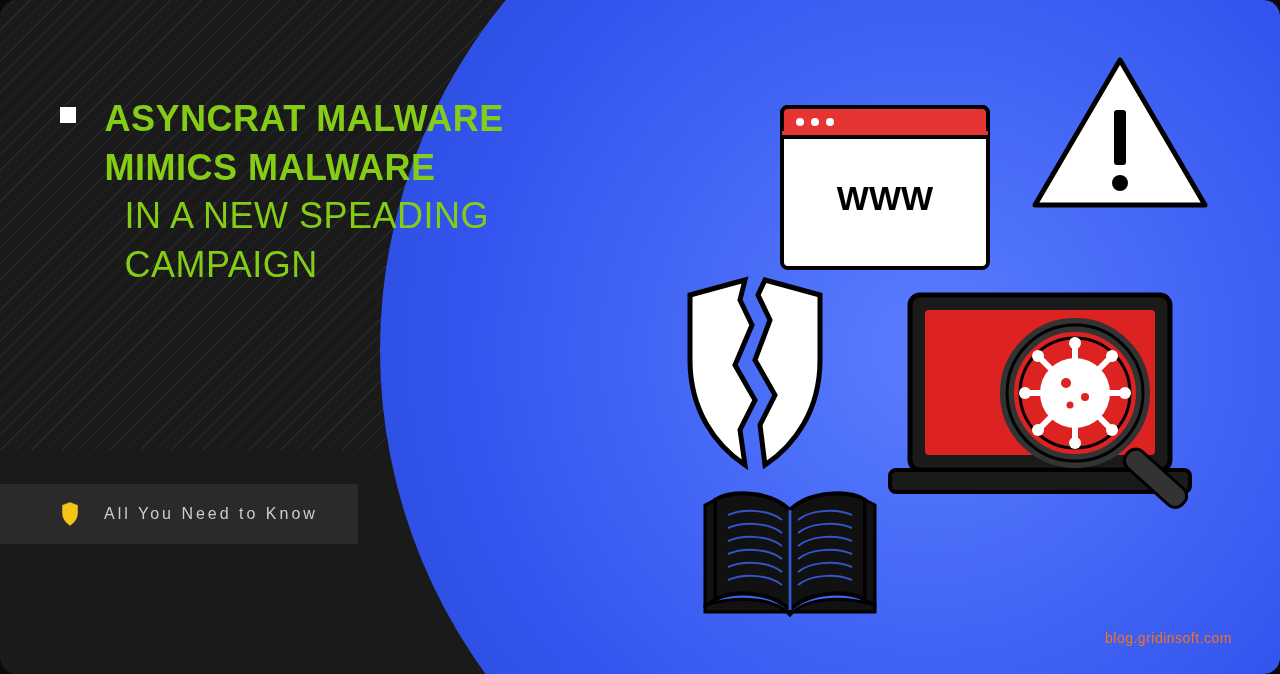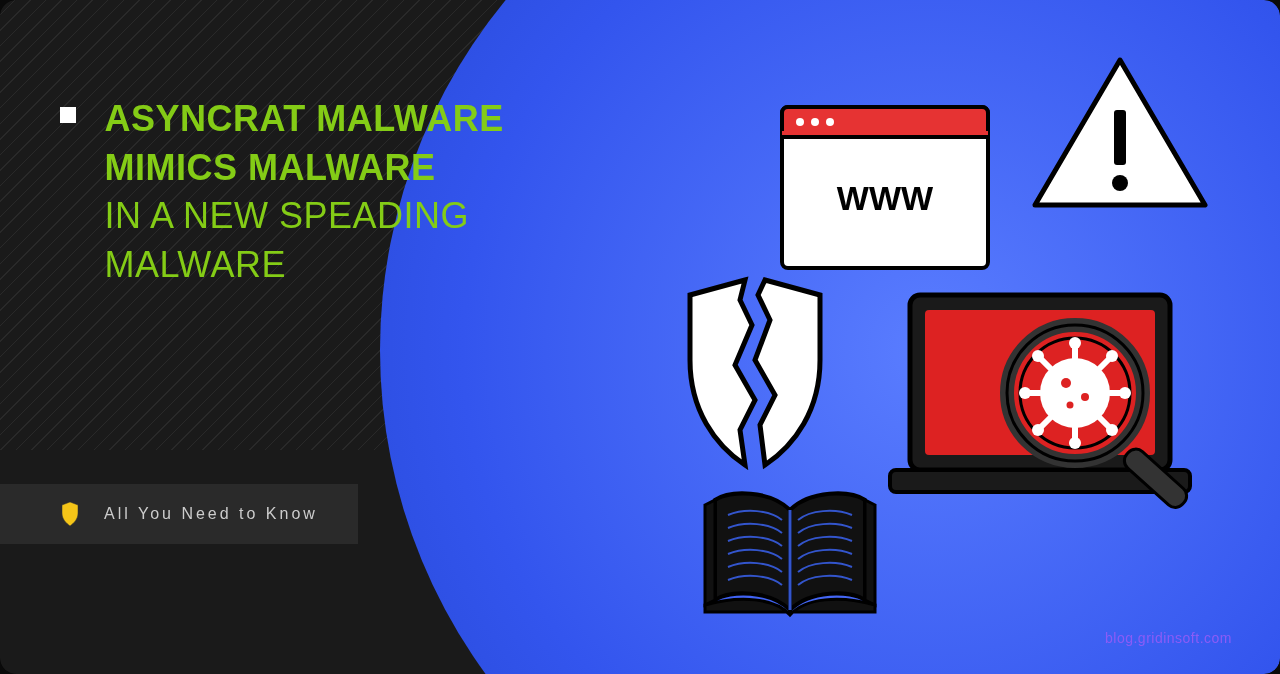--- a/index.html
+++ b/index.html
@@ -68,20 +68,21 @@
       color: #84cc16;
       font-size: 36px;
       line-height: 1.35;
       letter-spacing: 0.5px;
     }
     .heading-bold {
       font-weight: 700;
     }
     .heading-light {
       font-weight: 300;
+      margin-left: 20px;
     }
     .tag-bar {
       position: absolute;
       top: 484px;
       left: 0;
       background: #2a2a2a;
       padding: 18px 40px 18px 60px;
       display: flex;
       align-items: center;
       z-index: 10;
@@ -94,21 +95,21 @@
     .tag-text {
       color: #ccc;
       font-size: 16px;
       letter-spacing: 3px;
       font-weight: 300;
     }
     .watermark {
       position: absolute;
       bottom: 28px;
       right: 48px;
-      color: #8b5cf6;
+      color: #f97316;
       font-size: 14px;
       letter-spacing: 0.5px;
       z-index: 20;
     }
     .illustration {
       position: absolute;
       z-index: 15;
     }
     .browser-window {
       top: 105px;
@@ -147,21 +148,21 @@
 <div class="container">
   <div class="diagonal-pattern"></div>
   <div class="blue-circle"></div>
 
   <div class="heading-block">
     <span class="bullet"></span>
     <div class="heading-text">
       <div class="heading-bold">ASYNCRAT MALWARE</div>
       <div class="heading-bold">MIMICS MALWARE</div>
       <div class="heading-light">IN A NEW SPEADING</div>
-      <div class="heading-light">MALWARE</div>
+      <div class="heading-light">CAMPAIGN</div>
     </div>
   </div>
 
   <div class="tag-bar">
     <svg class="shield-icon" viewBox="0 0 20 24">
       <path d="M10 0 L18 3 L18 11 C18 17 14 21 10 24 C6 21 2 17 2 11 L2 3 Z" fill="#f5c518" stroke="#333" stroke-width="0.5"></path>
     </svg>
     <span class="tag-text">All You Need to Know</span>
   </div>
 

